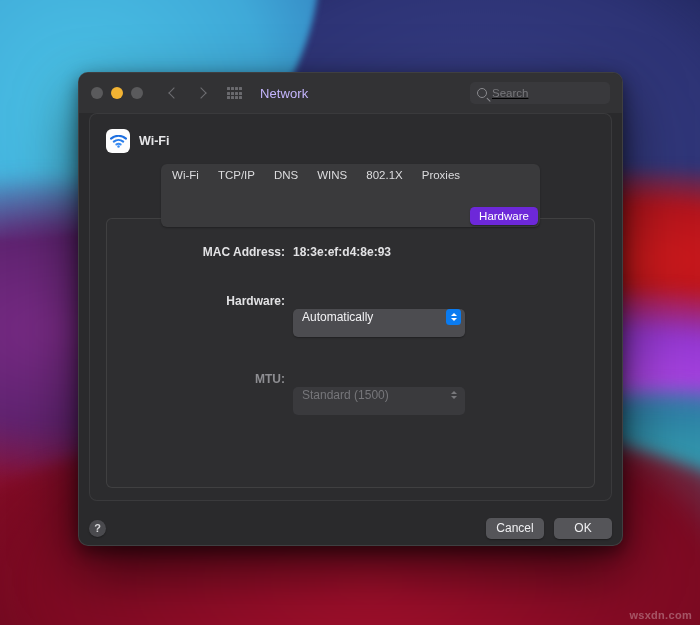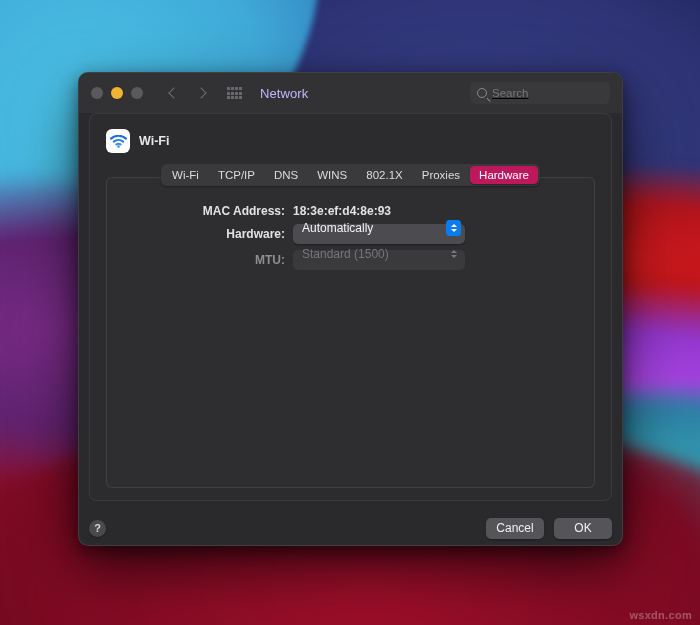--- a/index.html
+++ b/index.html
@@ -285,23 +285,24 @@
   .tab {
     font-size: 11.5px;
     color: #dcdcde;
     padding: 3px 9px;
     border-radius: 4.5px;
     white-space: nowrap;
     cursor: default;
     font-weight: 500;
   }
   .tab.active {
-    background: #be185d;
+    background: #6d28d9;
     color: #ffffff;
     box-shadow: 0 1px 1.5px rgba(0,0,0,0.35);
+    margin-top: 41px;
   }
 
   
   #pane {
     flex: 1;
     margin-top: -9px;
     border: 1px solid rgba(255,255,255,0.085);
     border-radius: 6px;
     background: #2e2e30;
     padding-top: 26px;
@@ -324,28 +325,29 @@
   .flabel.dim { color: #8e8e92; }
 
   .fvalue-static {
     font-size: 12px;
     color: #e2e2e4;
     font-weight: 600;
   }
 
   .popup {
     width: 172px;
-    height: 20px;
+    height: 28px;
     background: #4c4c50;
     border-radius: 5px;
     display: flex;
     align-items: center;
     padding: 0 4px 12px 9px;
     position: relative;
     box-shadow: 0 1px 1.5px rgba(0,0,0,0.30);
+    margin-top: 44px;
   }
   .popup .ptext {
     font-size: 12px;
     color: #f2f2f4;
     font-weight: 500;
     flex: 1;
   }
   .stepper {
     width: 15px; height: 16px;
     border-radius: 3.5px;

